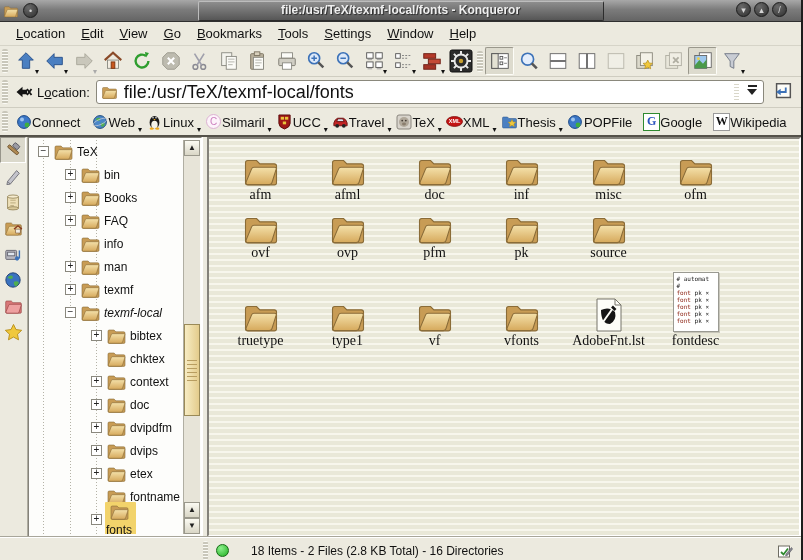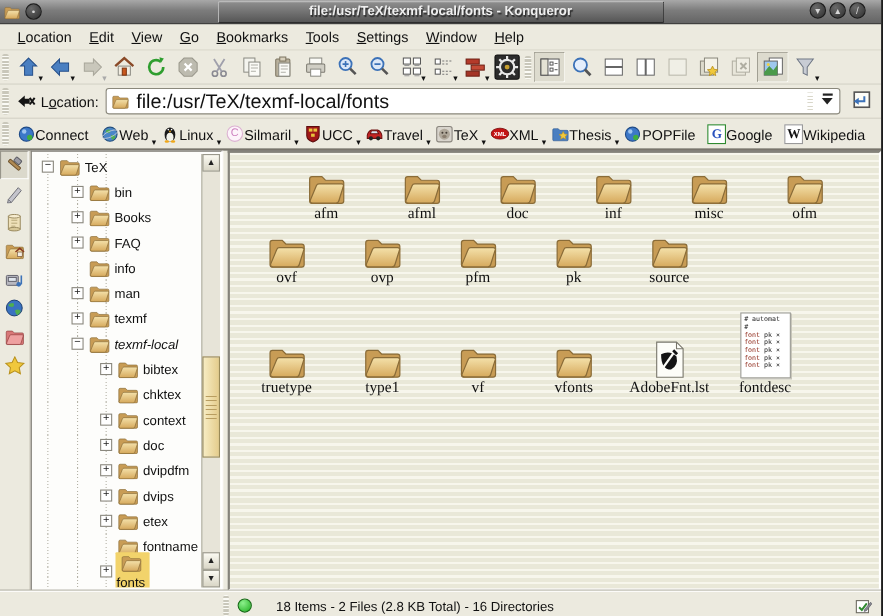--- a/index.html
+++ b/index.html
@@ -91,23 +91,23 @@
     background:linear-gradient(90deg,#f7ecc3,#e4cc8c);border:1px solid #9a8a58;box-sizing:border-box;}
   #tthumb .ridges{position:absolute;left:2px;right:2px;top:50%;height:22px;transform:translateY(-50%);
     background:repeating-linear-gradient(0deg,#b89d60 0 1px,transparent 1px 4px);}
   #tscroll .spacer{flex:1;position:relative;}
   
   #splitter{width:4px;background:#eceadf;border-left:1px solid #fff;}
   
   #mainview{flex:1;border:2px solid;border-color:#84827a #fff #fff #84827a;box-sizing:border-box;
     background:repeating-linear-gradient(#f7f6ec 0 2px,#e9e8d8 2px 6px);overflow:hidden;}
   .filerow{display:flex;padding-left:8px;}
-  .filerow.r1{height:64px;padding-top:6px;box-sizing:border-box;margin-left:36px;}
+  .filerow.r1{height:64px;padding-top:6px;box-sizing:border-box;}
   .filerow.r2{height:58px;}
-  .filerow.r3{height:100px;}
+  .filerow.r3{height:88px;}
   .fcell{width:87px;display:flex;flex-direction:column;align-items:center;justify-content:flex-end;}
   .flabel{font-family:"Liberation Serif",serif;font-size:14px;color:#101010;margin-top:1px;white-space:nowrap;}
   
   #preview{width:46px;height:60px;background:#fff;border:1px solid #9a9a92;box-shadow:1px 1px 0 #c8c6ba;
     font-family:"DejaVu Sans Mono",monospace;font-size:6px;line-height:7px;padding:2px 1px 0 3px;
     box-sizing:border-box;overflow:hidden;color:#1a1a1a;}
   #preview .red{color:#8b2010;}
   
   #statusbar{height:25px;background:#eceadf;border-top:1px solid #fff;box-shadow:0 -1px 0 #a8a69a;
     display:flex;align-items:center;position:relative;}

